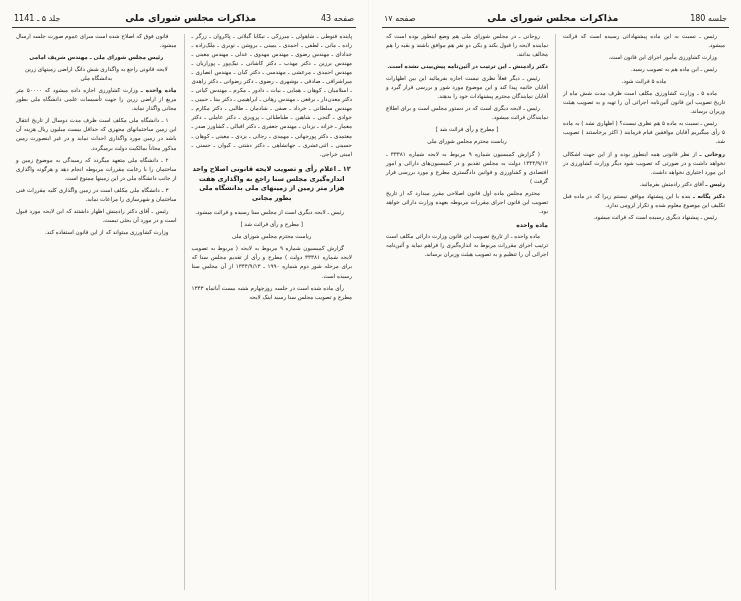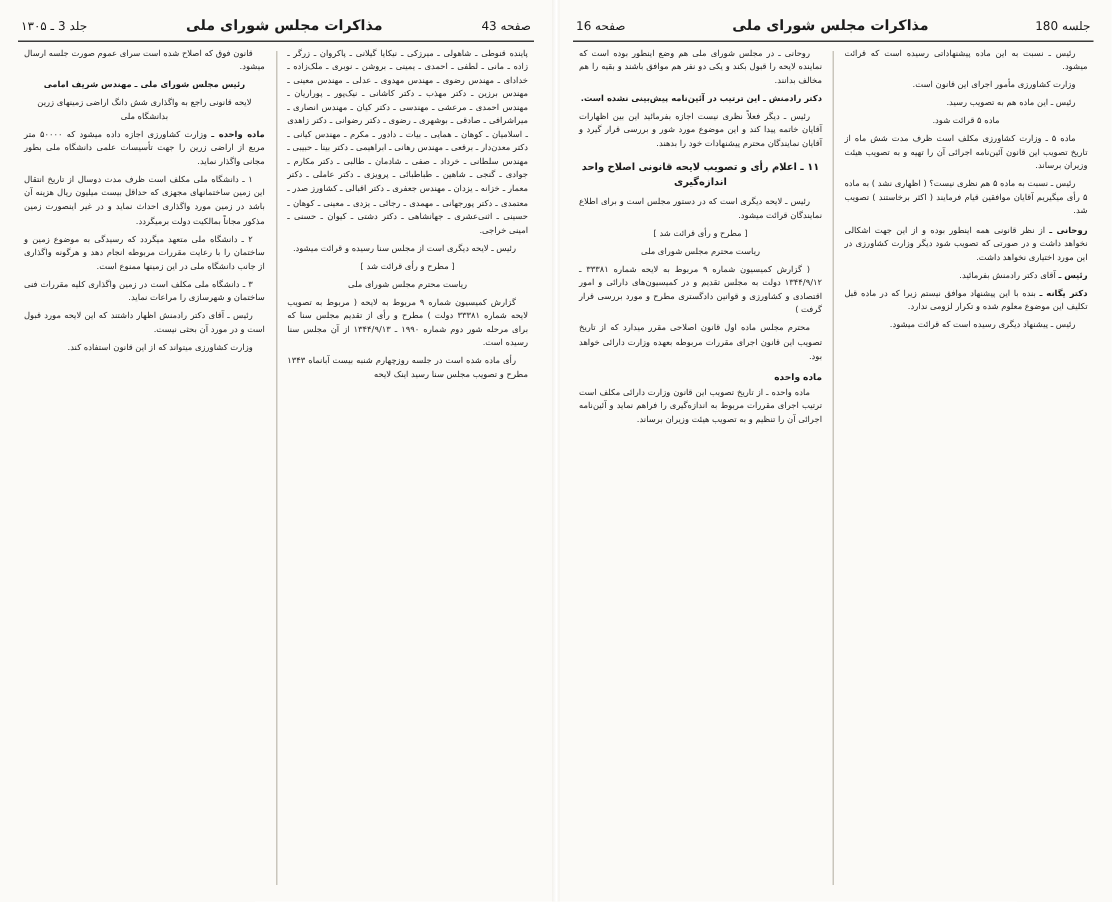--- a/index.html
+++ b/index.html
@@ -111,33 +111,32 @@
 </style>
 </head>
 <body>
 
 <div class="page">
 
   <div class="spine"></div>
 
   <div class="sheet sheet-right">
     <div class="head">
-      <span class="h-side">صفحه 16</span>
+      <span class="h-side">صفحه ۱۷</span>
       <span class="h-title">مذاکرات مجلس شورای ملی</span>
       <span class="h-side">جلسه 180</span>
     </div>
     <div class="rule"></div>
 
     <div class="cols">
 
       <div class="col">
         <p>روحانی ـ در مجلس شورای ملی هم وضع اینطور بوده است که نماینده لایحه را قبول بکند و یکی دو نفر هم موافق باشند و بقیه را هم مخالف بدانند.</p>
         <p class="noind speaker">دکتر رادمنش ـ این ترتیب در آئین‌نامه پیش‌بینی نشده است.</p>
         <p>رئیس ـ دیگر فعلاً نظری نیست اجازه بفرمائید این بین اظهارات آقایان خاتمه پیدا کند و این موضوع مورد شور و بررسی قرار گیرد و آقایان نمایندگان محترم پیشنهادات خود را بدهند.</p>
-        <p class="sec-title">۱۱ ـ اعلام رأی و تصویب لایحه قانونی اصلاح واحد اندازه‌گیری</p>
         <p>رئیس ـ لایحه دیگری است که در دستور مجلس است و برای اطلاع نمایندگان قرائت میشود.</p>
         <p class="ctr">[ مطرح و رأی قرائت شد ]</p>
         <p class="ctr">ریاست محترم مجلس شورای ملی</p>
         <p>( گزارش کمیسیون شماره ۹ مربوط به لایحه شماره ۳۳۳۸۱ ـ ۱۳۴۴/۹/۱۲ دولت به مجلس تقدیم و در کمیسیون‌های دارائی و امور اقتصادی و کشاورزی و قوانین دادگستری مطرح و مورد بررسی قرار گرفت )</p>
         <p>محترم مجلس ماده اول قانون اصلاحی مقرر میدارد که از تاریخ تصویب این قانون اجرای مقررات مربوطه بعهده وزارت دارائی خواهد بود.</p>
         <p class="sub-title">ماده واحده</p>
         <p>ماده واحده ـ از تاریخ تصویب این قانون وزارت دارائی مکلف است ترتیب اجرای مقررات مربوط به اندازه‌گیری را فراهم نماید و آئین‌نامه اجرائی آن را تنظیم و به تصویب هیئت وزیران برساند.</p>
       </div>
 
       <div class="col-sep"></div>
@@ -162,21 +161,21 @@
           <span>بنده با این پیشنهاد موافق نیستم زیرا که در ماده قبل تکلیف این موضوع معلوم شده و تکرار لزومی ندارد.</span>
         </p>
         <p>رئیس ـ پیشنهاد دیگری رسیده است که قرائت میشود.</p>
       </div>
 
     </div>
   </div>
 
   <div class="sheet sheet-left">
     <div class="head">
-      <span class="h-side">جلد 3 ـ ۱۳۰۵</span>
+      <span class="h-side">جلد ۵ ـ 1141</span>
       <span class="h-title">مذاکرات مجلس شورای ملی</span>
       <span class="h-side">صفحه 43</span>
     </div>
     <div class="rule"></div>
 
     <div class="cols">
 
       <div class="col">
         <p>قانون فوق که اصلاح شده است سرای عموم صورت جلسه ارسال میشود.</p>
         <p class="ctr speaker">رئیس مجلس شورای ملی ـ مهندس شریف امامی</p>
@@ -189,20 +188,21 @@
         <p>۲ ـ دانشگاه ملی متعهد میگردد که رسیدگی به موضوع زمین و ساختمان را با رعایت مقررات مربوطه انجام دهد و هرگونه واگذاری از جانب دانشگاه ملی در این زمینها ممنوع است.</p>
         <p>۳ ـ دانشگاه ملی مکلف است در زمین واگذاری کلیه مقررات فنی ساختمان و شهرسازی را مراعات نماید.</p>
         <p>رئیس ـ آقای دکتر رادمنش اظهار داشتند که این لایحه مورد قبول است و در مورد آن بحثی نیست.</p>
         <p>وزارت کشاورزی میتواند که از این قانون استفاده کند.</p>
       </div>
 
       <div class="col-sep"></div>
 
       <div class="col">
         <p class="noind">پاینده قنوطی ـ شاهولی ـ میرزکی ـ نیکایا گیلانی ـ پاکروان ـ زرگر ـ زاده ـ مانی ـ لطفی ـ احمدی ـ یمینی ـ بروشن ـ نوبری ـ ملک‌زاده ـ خدادای ـ مهندس رضوی ـ مهندس مهدوی ـ عدلی ـ مهندس معینی ـ مهندس برزین ـ دکتر مهذب ـ دکتر کاشانی ـ نیک‌پور ـ پوراریان ـ مهندس احمدی ـ مرعشی ـ مهندسی ـ دکتر کیان ـ مهندس انصاری ـ میراشرافی ـ صادقی ـ بوشهری ـ رضوی ـ دکتر رضوانی ـ دکتر زاهدی ـ اسلامیان ـ کوهان ـ همایی ـ بیات ـ دادور ـ مکرم ـ مهندس کیانی ـ دکتر معدن‌دار ـ برقعی ـ مهندس رهانی ـ ابراهیمی ـ دکتر بینا ـ حبیبی ـ مهندس سلطانی ـ خرداد ـ صفی ـ شادمان ـ طالبی ـ دکتر مکارم ـ جوادی ـ گنجی ـ شاهین ـ طباطبائی ـ پرویزی ـ دکتر عاملی ـ دکتر معمار ـ خزانه ـ یزدان ـ مهندس جعفری ـ دکتر اقبالی ـ کشاورز صدر ـ معتمدی ـ دکتر پورجهانی ـ مهمدی ـ رجائی ـ یزدی ـ معینی ـ کوهان ـ حسینی ـ اثنی‌عشری ـ جهانشاهی ـ دکتر دشتی ـ کیوان ـ حسنی ـ امینی خراجی.</p>
+        <p class="sec-title">۱۲ ـ اعلام رأی و تصویب لایحه قانونی اصلاح واحد اندازه‌گیری مجلس سنا راجع به واگذاری هفت هزار متر زمین از زمینهای ملی بدانشگاه ملی بطور مجانی</p>
         <p>رئیس ـ لایحه دیگری است از مجلس سنا رسیده و قرائت میشود.</p>
         <p class="ctr">[ مطرح و رأی قرائت شد ]</p>
         <p class="ctr">ریاست محترم مجلس شورای ملی</p>
         <p>گزارش کمیسیون شماره ۹ مربوط به لایحه ( مربوط به تصویب لایحه شماره ۳۳۳۸۱ دولت ) مطرح و رأی از تقدیم مجلس سنا که برای مرحله شور دوم شماره ۱۹۹۰ ـ ۱۳۴۴/۹/۱۳ از آن مجلس سنا رسیده است.</p>
         <p>رأی ماده شده است در جلسه روزچهارم شنبه بیست آبانماه ۱۳۴۳ مطرح و تصویب مجلس سنا رسید اینک لایحه</p>
       </div>
 
     </div>
   </div>
 

